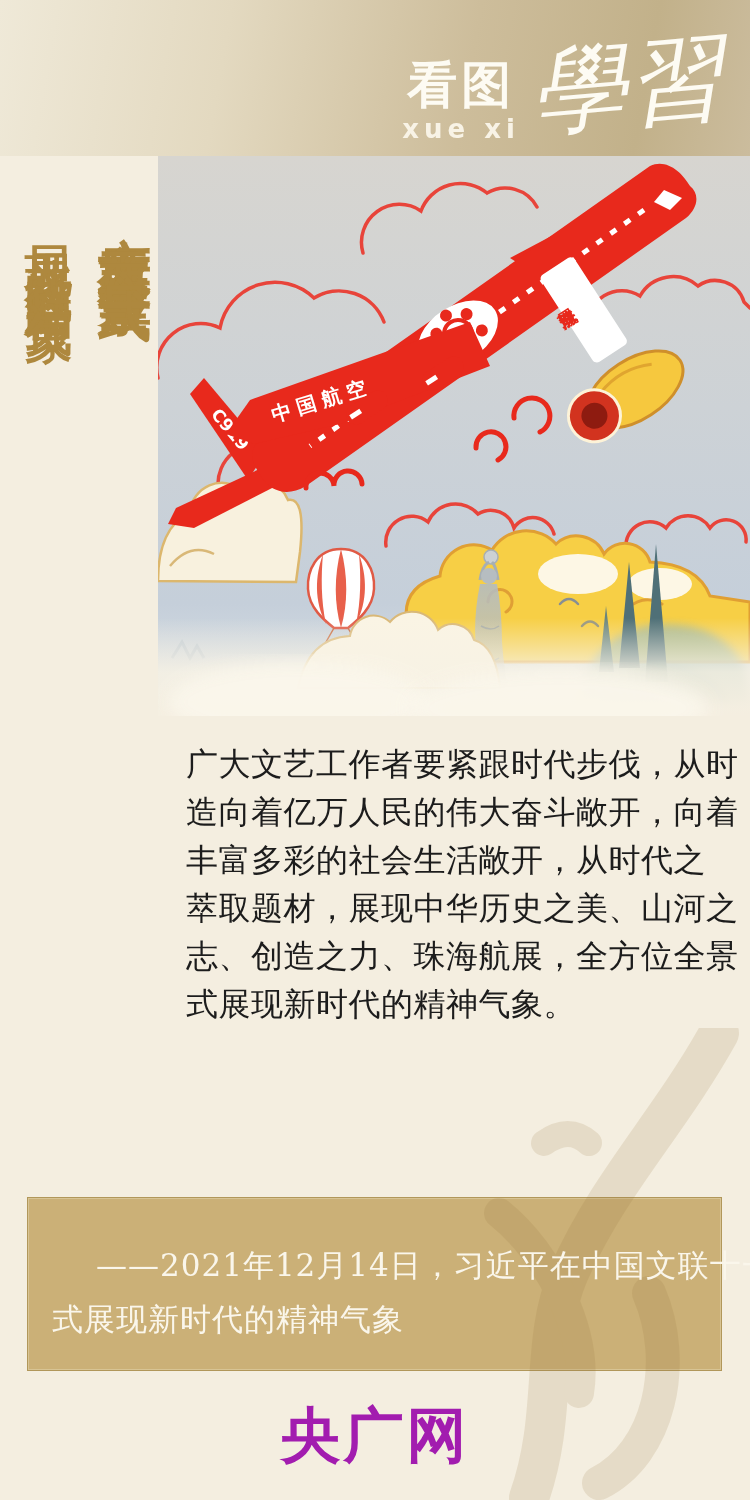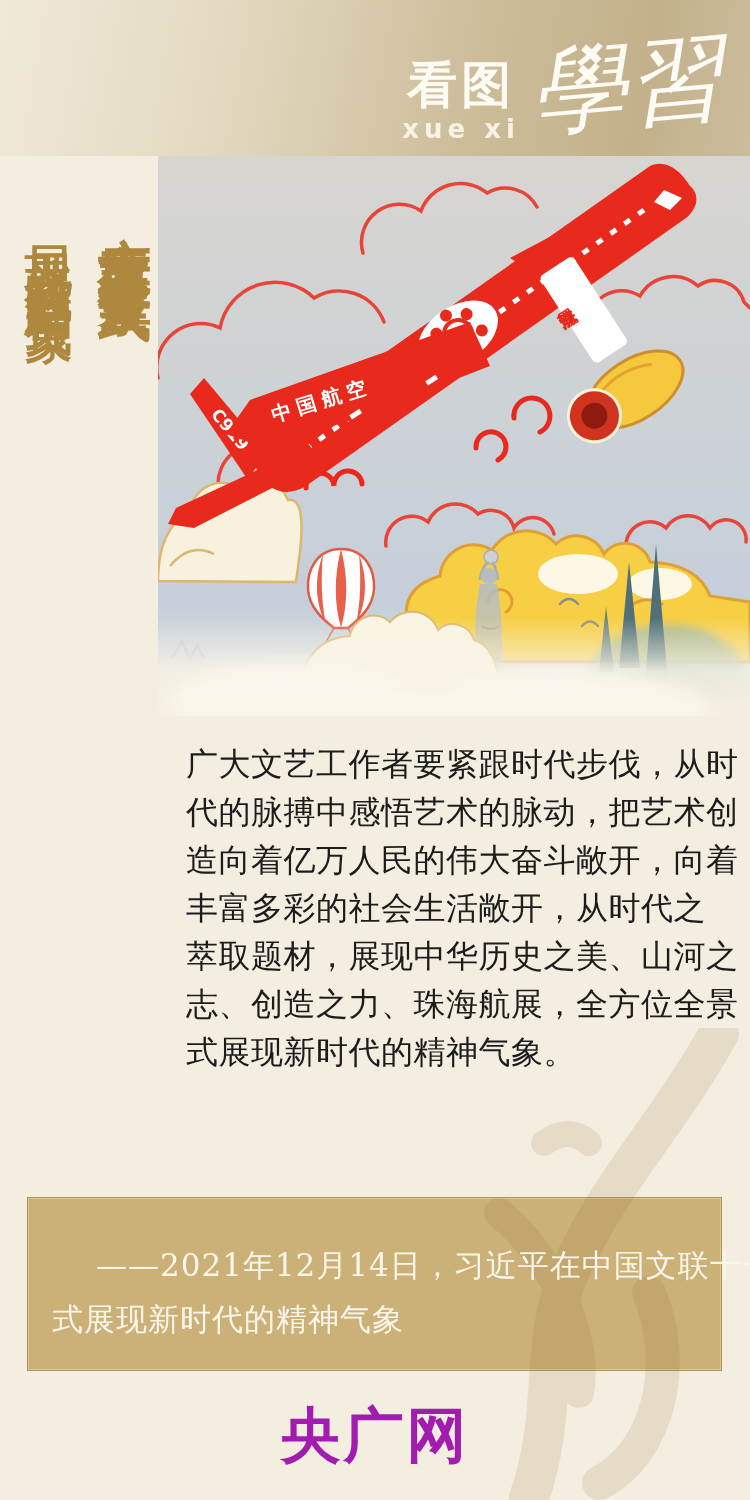--- a/index.html
+++ b/index.html
@@ -229,21 +229,20 @@
 
       <g stroke="#878e94" stroke-width="2.5" fill="none" stroke-linecap="round">
         <path d="M402,448 q9,-10 18,0"></path>
         <path d="M424,470 q8,-9 16,0" opacity="0.8"></path>
       </g>
     </svg>
   </div>
 
   <div class="quote">
     <div>广大文艺工作者要紧跟时代步伐，从时</div>
-    <div>代的脉搏中感悟艺术的脉动，把艺术创</div>
     <div>造向着亿万人民的伟大奋斗敞开，向着</div>
     <div>丰富多彩的社会生活敞开，从时代之</div>
     <div>萃取题材，展现中华历史之美、山河之</div>
     <div>志、创造之力、珠海航展，全方位全景</div>
     <div>式展现新时代的精神气象。</div>
   </div>
 
   <div class="attribution-box">
     <div class="attr-text">
       <div class="attr-line1">——2021年12月14日，习近平在中国文联十一大、</div>

